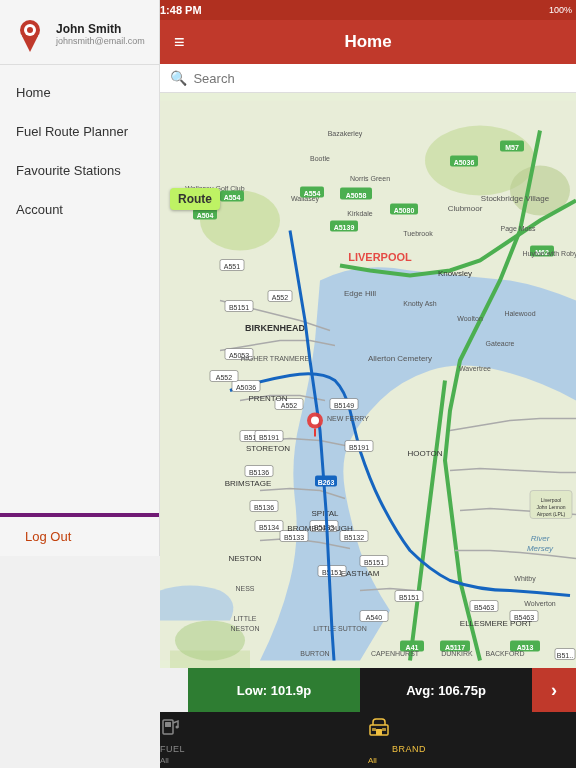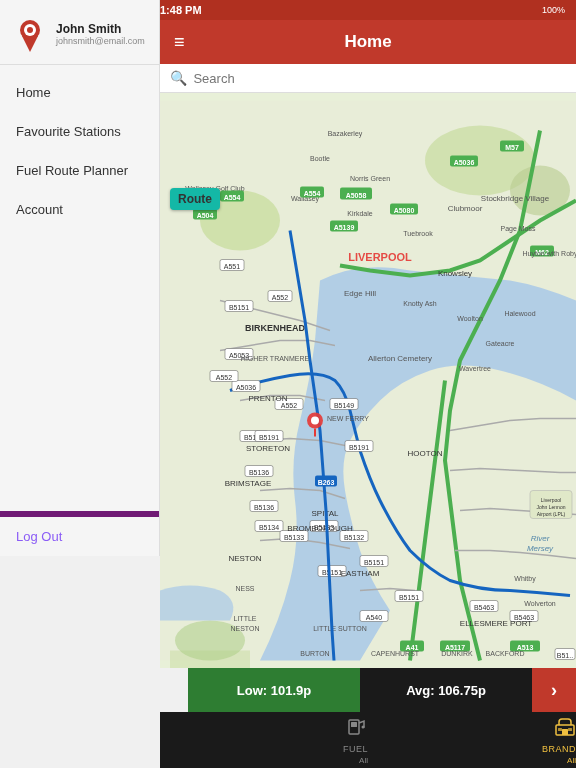--- a/index.html
+++ b/index.html
@@ -48,25 +48,25 @@
       display: flex;
       flex-direction: column;
     }
     .nav-item {
       padding: 12px 16px;
       font-size: 13px;
       color: #333;
       cursor: pointer;
     }
     .sidebar-logout {
-      padding: 12px 16px;
+      padding: 12px 25px;
       font-size: 13px;
-      color: #8b5cf6;
+      color: #c2410c;
       cursor: pointer;
-      border-top: 6px solid #701a75;
+      border-top: 4px solid #701a75;
     }
 
     
     .main {
       flex: 1;
       display: flex;
       flex-direction: column;
       height: 768px;
       overflow: hidden;
     }
@@ -101,21 +101,21 @@
       justify-content: flex-start;
       position: relative;
     }
     .status-time {
       color: white;
       font-size: 11px;
       font-weight: 600;
     }
     .status-right {
       position: absolute;
-      right: 11px;
+      right: 4px;
       color: white;
       font-size: 9px;
     }
 
     
     .search-bar {
       background: white;
       padding: 6px 10px;
       display: flex;
       align-items: center;
@@ -193,21 +193,21 @@
       height: 56px;
       background: #1a1a1a;
       display: flex;
       align-items: center;
       flex-shrink: 0;
     }
     .tab-item {
       flex: 1;
       display: flex;
       flex-direction: column;
-      align-items: flex-end;
+      align-items: flex-start;
       justify-content: center;
       gap: 2px;
       cursor: pointer;
     }
     .tab-icon {
       font-size: 20px;
       color: #888;
     }
     .tab-label {
       font-size: 9px;
@@ -231,21 +231,21 @@
     .pin-icon {
       width: 36px;
       height: 36px;
     }
 
     
     .route-label {
       position: absolute;
       top: 95px;
       left: 10px;
-      background: #14b8a6;
+      background: #bef264;
       border-radius: 4px;
       padding: 4px 8px;
       font-size: 12px;
       font-weight: 600;
       color: #333;
       box-shadow: 0 1px 3px rgba(0,0,0,0.3);
     }
   </style>
 </head>
 <body>
@@ -258,22 +258,22 @@
       <circle cx="18" cy="14" r="3" fill="#c0392b"></circle>
       <polygon points="18,36 10,20 26,20" fill="#c0392b"></polygon>
     </svg>
     <div class="user-info">
       <span class="user-name">John Smith</span>
       <span class="user-email">johnsmith@email.com</span>
     </div>
   </div>
   <div class="sidebar-nav">
     <div class="nav-item">Home</div>
+    <div class="nav-item">Fuel Route Planner</div>
     <div class="nav-item">Favourite Stations</div>
-    <div class="nav-item">Fuel Route Planner</div>
     <div class="nav-item">Account</div>
   </div>
   <div class="sidebar-logout">Log Out</div>
 </div>
 
 <div class="main">
 
   <div class="status-bar">
     <span class="status-time">1:48 PM</span>
     <span class="status-right">100%</span>

